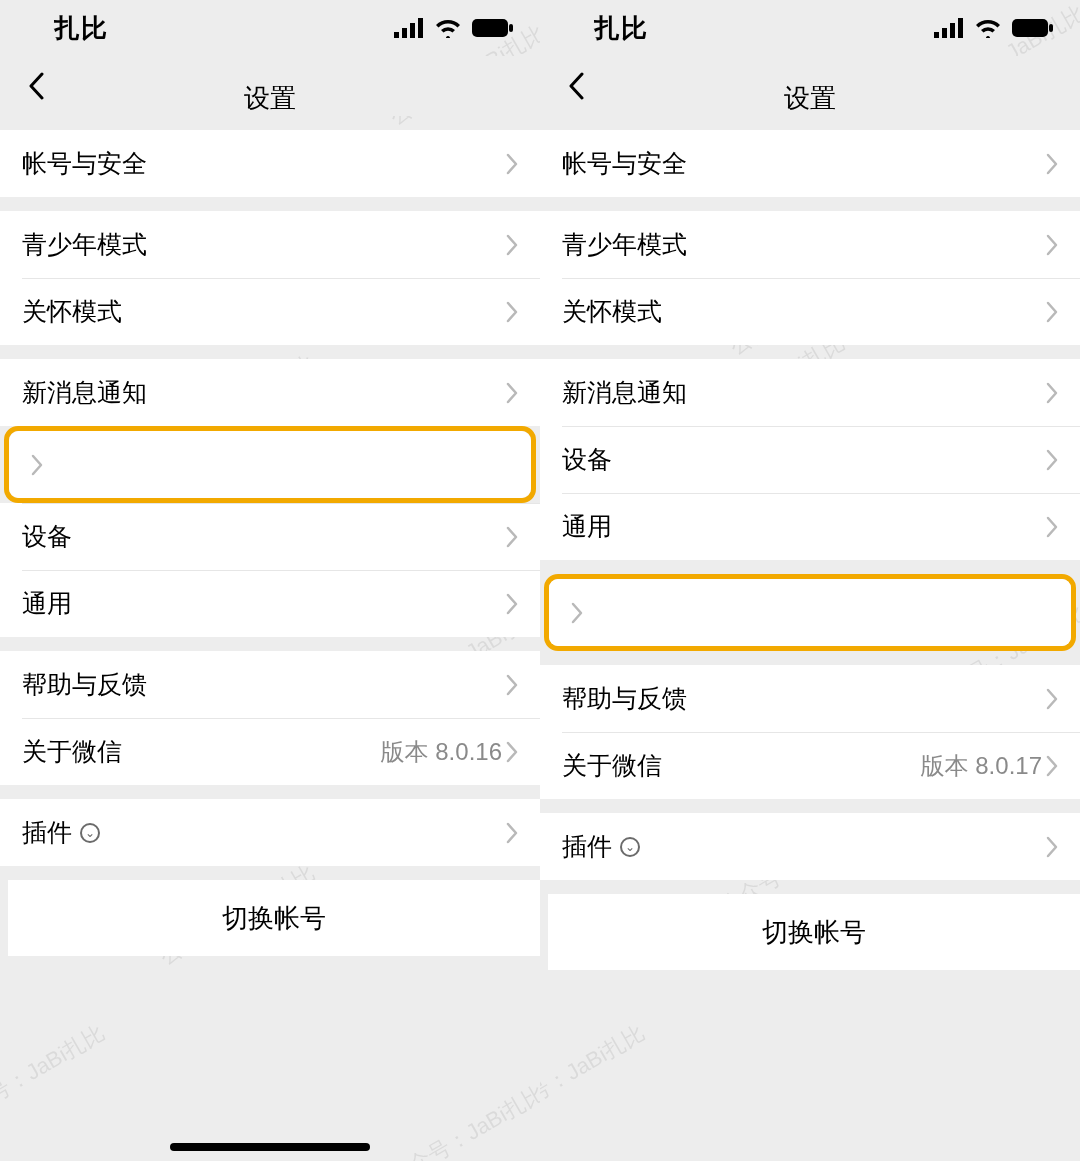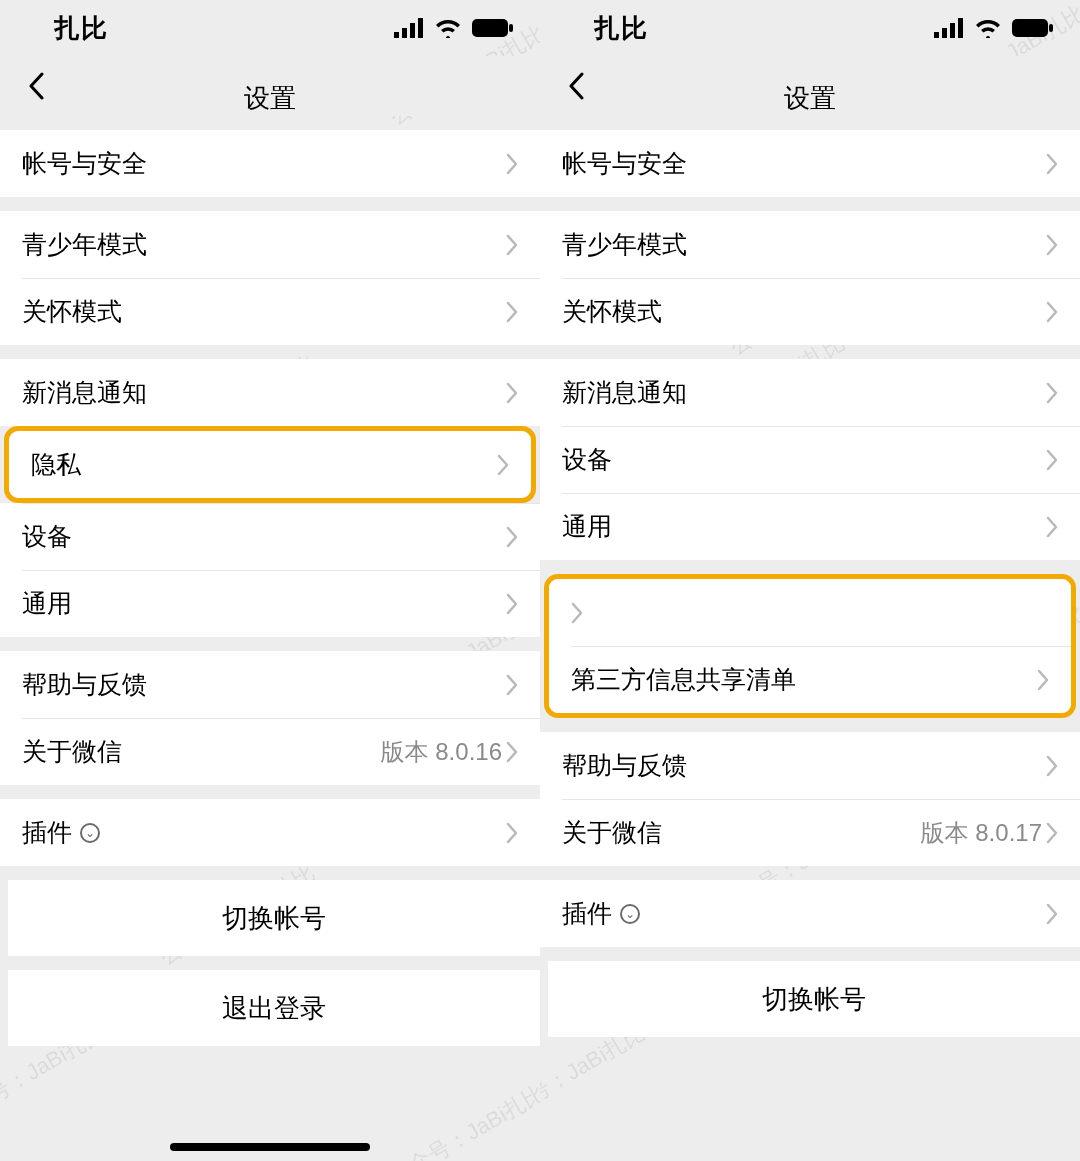--- a/index.html
+++ b/index.html
@@ -187,21 +187,20 @@
 
     <div class="group-gap"></div>
     <div class="cell">
       <span class="cell-label">新消息通知</span>
       <svg class="chevron" width="12" height="22" viewBox="0 0 12 22">
           <polyline points="2,2 10,11 2,20" fill="none" stroke="#b9b9b9" stroke-width="2.5" stroke-linecap="round" stroke-linejoin="round"></polyline>
         </svg>
     </div>
     <div class="highlight-single">
       <div class="cell">
-        <span class="cell-label">隐私</span>
         <svg class="chevron" width="12" height="22" viewBox="0 0 12 22">
             <polyline points="2,2 10,11 2,20" fill="none" stroke="#b9b9b9" stroke-width="2.5" stroke-linecap="round" stroke-linejoin="round"></polyline>
           </svg>
       </div>
     </div>
     <div class="cell sep-before">
       <span class="cell-label">设备</span>
       <svg class="chevron" width="12" height="22" viewBox="0 0 12 22">
           <polyline points="2,2 10,11 2,20" fill="none" stroke="#b9b9b9" stroke-width="2.5" stroke-linecap="round" stroke-linejoin="round"></polyline>
         </svg>
@@ -237,23 +236,20 @@
       <svg class="chevron" width="12" height="22" viewBox="0 0 12 22">
           <polyline points="2,2 10,11 2,20" fill="none" stroke="#b9b9b9" stroke-width="2.5" stroke-linecap="round" stroke-linejoin="round"></polyline>
         </svg>
     </div>
 
     <div class="group-gap"></div>
     <div class="cell-center">
       <span>切换帐号</span>
     </div>
     <div class="group-gap"></div>
-    <div class="cell-center">
-      <span>退出登录</span>
-    </div>
 
     <div class="home-indicator"></div>
   </div>
 
   <div class="phone">
 
     <span class="wm" style="left:380px; top:40px;">公众号：JaBi扎比</span>
     <span class="wm" style="left:180px; top:290px;">公众号：JaBi扎比</span>
     <span class="wm" style="left:140px; top:370px;">公众号：JaBi扎比</span>
     <span class="wm" style="left:380px; top:640px;">公众号：JaBi扎比</span>
@@ -330,26 +326,20 @@
         </svg>
     </div>
 
     <div class="group-gap"></div>
     <div class="highlight-group">
       <div class="cell">
         <svg class="chevron" width="12" height="22" viewBox="0 0 12 22">
             <polyline points="2,2 10,11 2,20" fill="none" stroke="#b9b9b9" stroke-width="2.5" stroke-linecap="round" stroke-linejoin="round"></polyline>
           </svg>
       </div>
-      <div class="cell">
-        <span class="cell-label">第三方信息共享清单</span>
-        <svg class="chevron" width="12" height="22" viewBox="0 0 12 22">
-            <polyline points="2,2 10,11 2,20" fill="none" stroke="#b9b9b9" stroke-width="2.5" stroke-linecap="round" stroke-linejoin="round"></polyline>
-          </svg>
-      </div>
     </div>
 
     <div class="group-gap"></div>
     <div class="cell">
       <span class="cell-label">帮助与反馈</span>
       <svg class="chevron" width="12" height="22" viewBox="0 0 12 22">
           <polyline points="2,2 10,11 2,20" fill="none" stroke="#b9b9b9" stroke-width="2.5" stroke-linecap="round" stroke-linejoin="round"></polyline>
         </svg>
     </div>
     <div class="cell">

